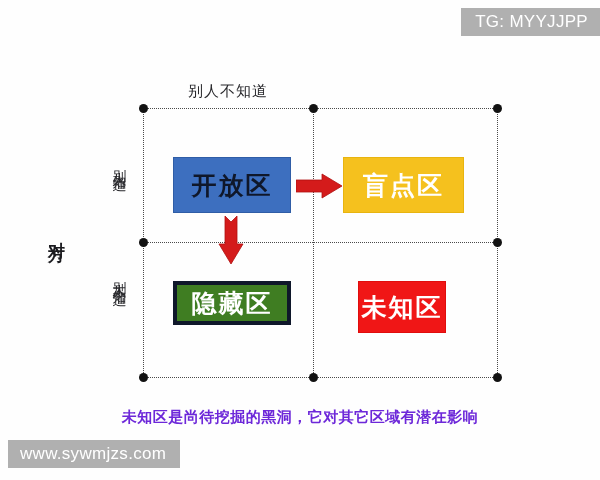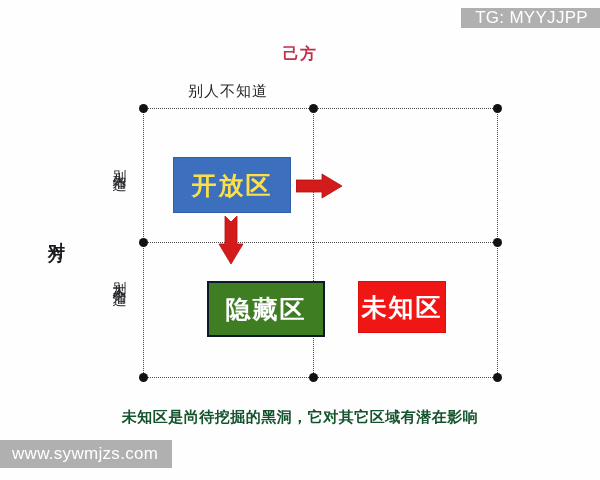--- a/index.html
+++ b/index.html
@@ -30,27 +30,27 @@
     color: #ffffff;
     font-family: "Liberation Sans", sans-serif;
     letter-spacing: 0.3px;
     white-space: nowrap;
     display: flex;
     align-items: center;
   }
   #wm-top {
     right: 0;
     top: 8px;
-    height: 20px;
+    height: 28px;
     padding: 0 12px 0 14px;
     font-size: 17px;
     margin-left: 48px;
   }
   #wm-bottom {
-    left: 0;
+    left: 8px;
     bottom: 12px;
     height: 28px;
     padding: 0 14px 0 12px;
     font-size: 17px;
   }
 
   
   #title-self {
     position: absolute;
     left: 0; right: 0;
@@ -153,37 +153,36 @@
     font-family: "DejaVu Serif", "Liberation Serif", serif;
     font-weight: 700;
     font-size: 25px;
     letter-spacing: 2px;
     box-sizing: border-box;
   }
   #box-open {
     left: 173px; top: 157px;
     width: 118px; height: 56px;
     background: #3d6fbf;
-    color: #fde047;
+    color: #0f172a;
     border: 1px solid #2f5da6;
   }
   #box-blind {
     left: 343px; top: 157px;
     width: 121px; height: 56px;
     background: #f5c11e;
     color: #ffffff;
     border: 1px solid #e8b40f;
   }
   #box-hidden {
     left: 173px; top: 281px;
-    width: 118px; height: 56px;
+    width: 118px; height: 44px;
     background: #3f7d22;
     color: #ffffff;
-    border: 2px solid #0f172a;
-    margin-left: 34px;
+    border: 4px solid #0f172a;
   }
   #box-unknown {
     left: 358px; top: 281px;
     width: 88px; height: 52px;
     background: #f01616;
     color: #ffffff;
     border: 1px solid #e00d0d;
   }
 
   
@@ -201,35 +200,34 @@
     width: 28px;
     height: 48px;
   }
 
   
   #caption {
     position: absolute;
     left: 0; right: 0;
     top: 408px;
     text-align: center;
-    color: #14532d;
+    color: #6d28d9;
     font-size: 15px;
     font-weight: 700;
     font-family: "DejaVu Serif", "Liberation Serif", serif;
     letter-spacing: 0.5px;
   }
 </style>
 </head>
 <body>
 
 <div id="canvas">
 
   <div class="watermark" id="wm-top">TG: MYYJJPP</div>
 
-  <div id="title-self">己方</div>
 
   <div class="col-header" id="col-header-known">别人不知道</div>
 
   <div id="axis-other">对方</div>
 
   <div class="vlabel" id="row-header-others-know">别人知道</div>
   <div class="vlabel" id="row-header-others-unknown">别人不知道</div>
 
   <div id="frame">
     <div class="dash-line dash-h" id="frame-top"></div>
@@ -243,20 +241,21 @@
     <div class="handle" style="left:170px;top:0px;"></div>
     <div class="handle" style="left:354px;top:0px;"></div>
     <div class="handle" style="left:0px;top:134px;"></div>
     <div class="handle" style="left:354px;top:134px;"></div>
     <div class="handle" style="left:0px;top:269px;"></div>
     <div class="handle" style="left:170px;top:269px;"></div>
     <div class="handle" style="left:354px;top:269px;"></div>
   </div>
 
   <div class="qbox" id="box-open">开放区</div>
+  <div class="qbox" id="box-blind">盲点区</div>
   <div class="qbox" id="box-hidden">隐藏区</div>
   <div class="qbox" id="box-unknown">未知区</div>
 
   <svg id="arrow-right" viewBox="0 0 46 28">
     <polygon points="0,8 26,8 26,2 46,14 26,26 26,20 0,20" fill="#d41b1b"></polygon>
     <polygon points="0,8 26,8 26,2 46,14 26,26 26,20 0,20" fill="none" stroke="#b01010" stroke-width="0.8"></polygon>
   </svg>
 
   <svg id="arrow-down" viewBox="0 0 28 48">
     <polygon points="8,0 8,28 2,28 14,48 26,28 20,28 20,0 14,6" fill="#d41b1b"></polygon>

